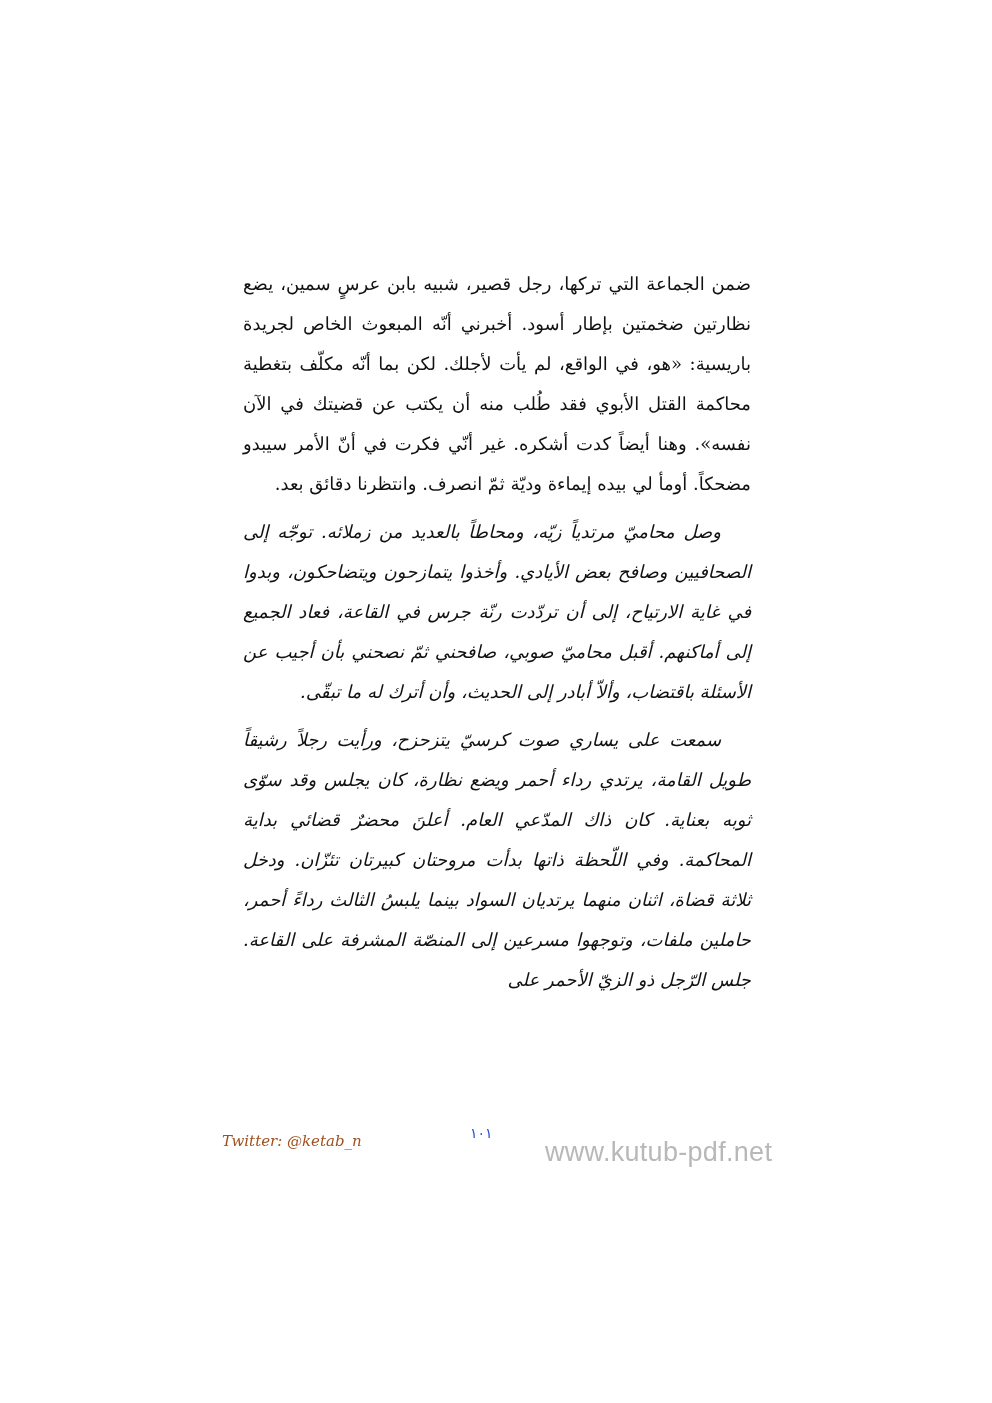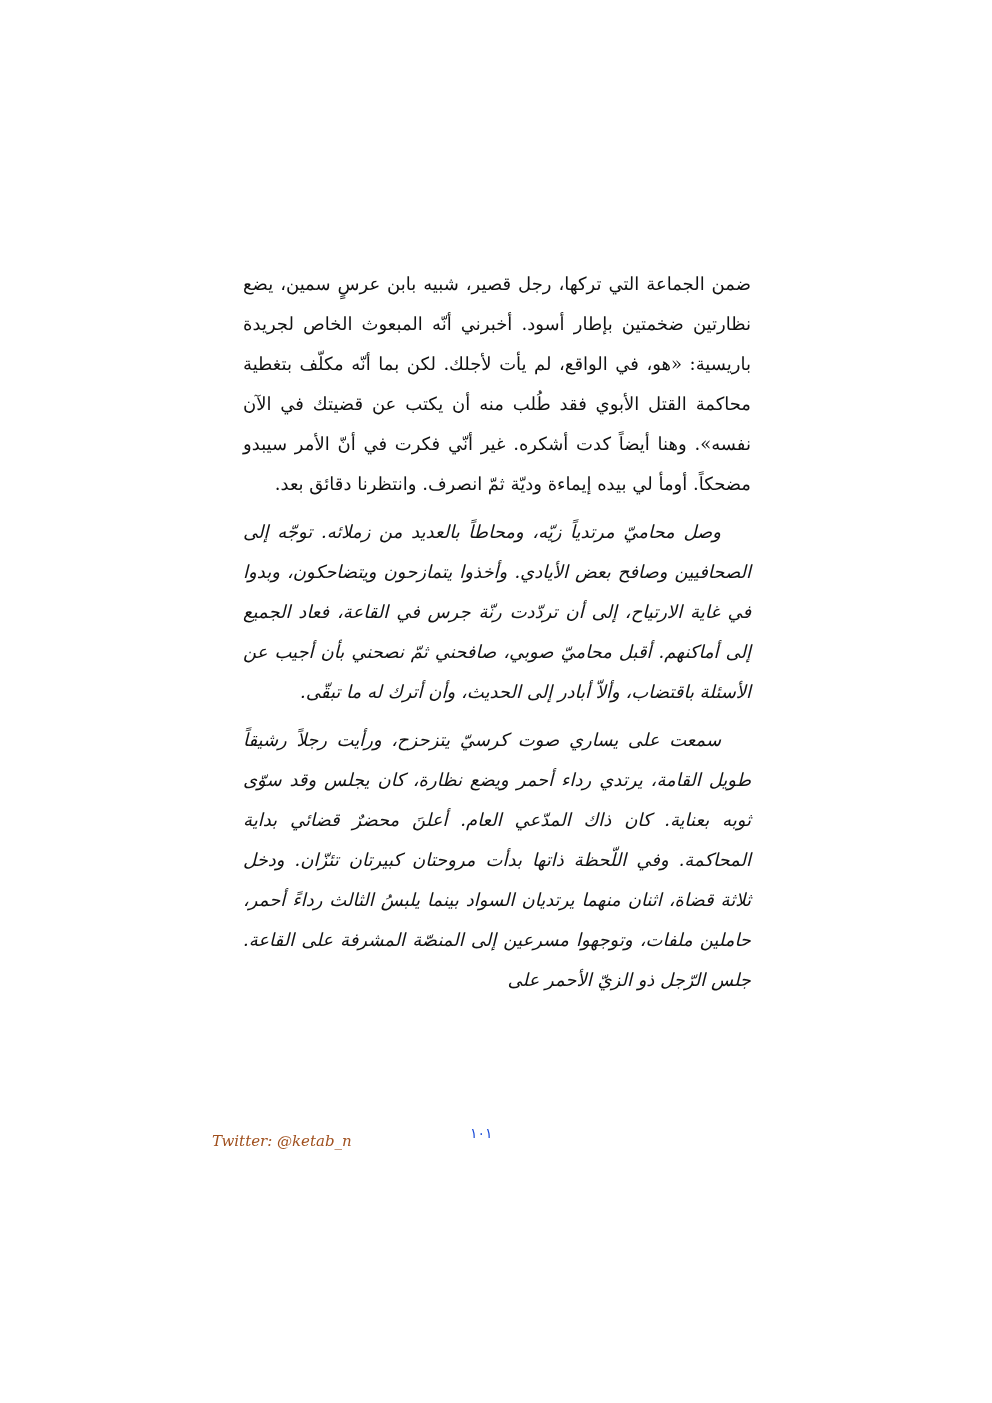--- a/index.html
+++ b/index.html
@@ -46,21 +46,21 @@
       position: absolute;
       left: 470px;
       top: 1125px;
       font-family: "DejaVu Serif", serif;
       font-size: 14px;
       color: #1d4ed8;
       direction: rtl;
     }
     .twitter {
       position: absolute;
-      left: 212px;
+      left: 222px;
       top: 1132px;
       font-family: "DejaVu Serif", serif;
       font-style: italic;
       font-size: 15px;
       color: #a0501e;
     }
     .website {
       position: absolute;
       left: 545px;
       top: 1137px;
@@ -77,13 +77,14 @@
   <div class="text-block">
     <p class="para">ضمن الجماعة التي تركها، رجل قصير، شبيه بابن عرسٍ سمين، يضع نظارتين ضخمتين بإطار أسود. أخبرني أنّه المبعوث الخاص لجريدة باريسية: «هو، في الواقع، لم يأت لأجلك. لكن بما أنّه مكلّف بتغطية محاكمة القتل الأبوي فقد طُلب منه أن يكتب عن قضيتك في الآن نفسه». وهنا أيضاً كدت أشكره. غير أنّي فكرت في أنّ الأمر سيبدو مضحكاً. أومأ لي بيده إيماءة وديّة ثمّ انصرف. وانتظرنا دقائق بعد.</p>
     <p class="para indent">وصل محاميّ مرتدياً زيّه، ومحاطاً بالعديد من زملائه. توجّه إلى الصحافيين وصافح بعض الأيادي. وأخذوا يتمازحون ويتضاحكون، وبدوا في غاية الارتياح، إلى أن تردّدت رنّة جرس في القاعة، فعاد الجميع إلى أماكنهم. أقبل محاميّ صوبي، صافحني ثمّ نصحني بأن أجيب عن الأسئلة باقتضاب، وألاّ أبادر إلى الحديث، وأن أترك له ما تبقّى.</p>
     <p class="para indent">سمعت على يساري صوت كرسيّ يتزحزح، ورأيت رجلاً رشيقاً طويل القامة، يرتدي رداء أحمر ويضع نظارة، كان يجلس وقد سوّى ثوبه بعناية. كان ذاك المدّعي العام. أعلنَ محضرٌ قضائي بداية المحاكمة. وفي اللّحظة ذاتها بدأت مروحتان كبيرتان تئزّان. ودخل ثلاثة قضاة، اثنان منهما يرتديان السواد بينما يلبسُ الثالث رداءً أحمر، حاملين ملفات، وتوجهوا مسرعين إلى المنصّة المشرفة على القاعة. جلس الرّجل ذو الزيّ الأحمر على</p>
   </div>
 
   <div class="page-number">١٠١</div>
 
   <div class="twitter">Twitter: @ketab_n</div>
 
+  <div class="website">www.kutub-pdf.net</div>
 </div>
 
 </body></html>

